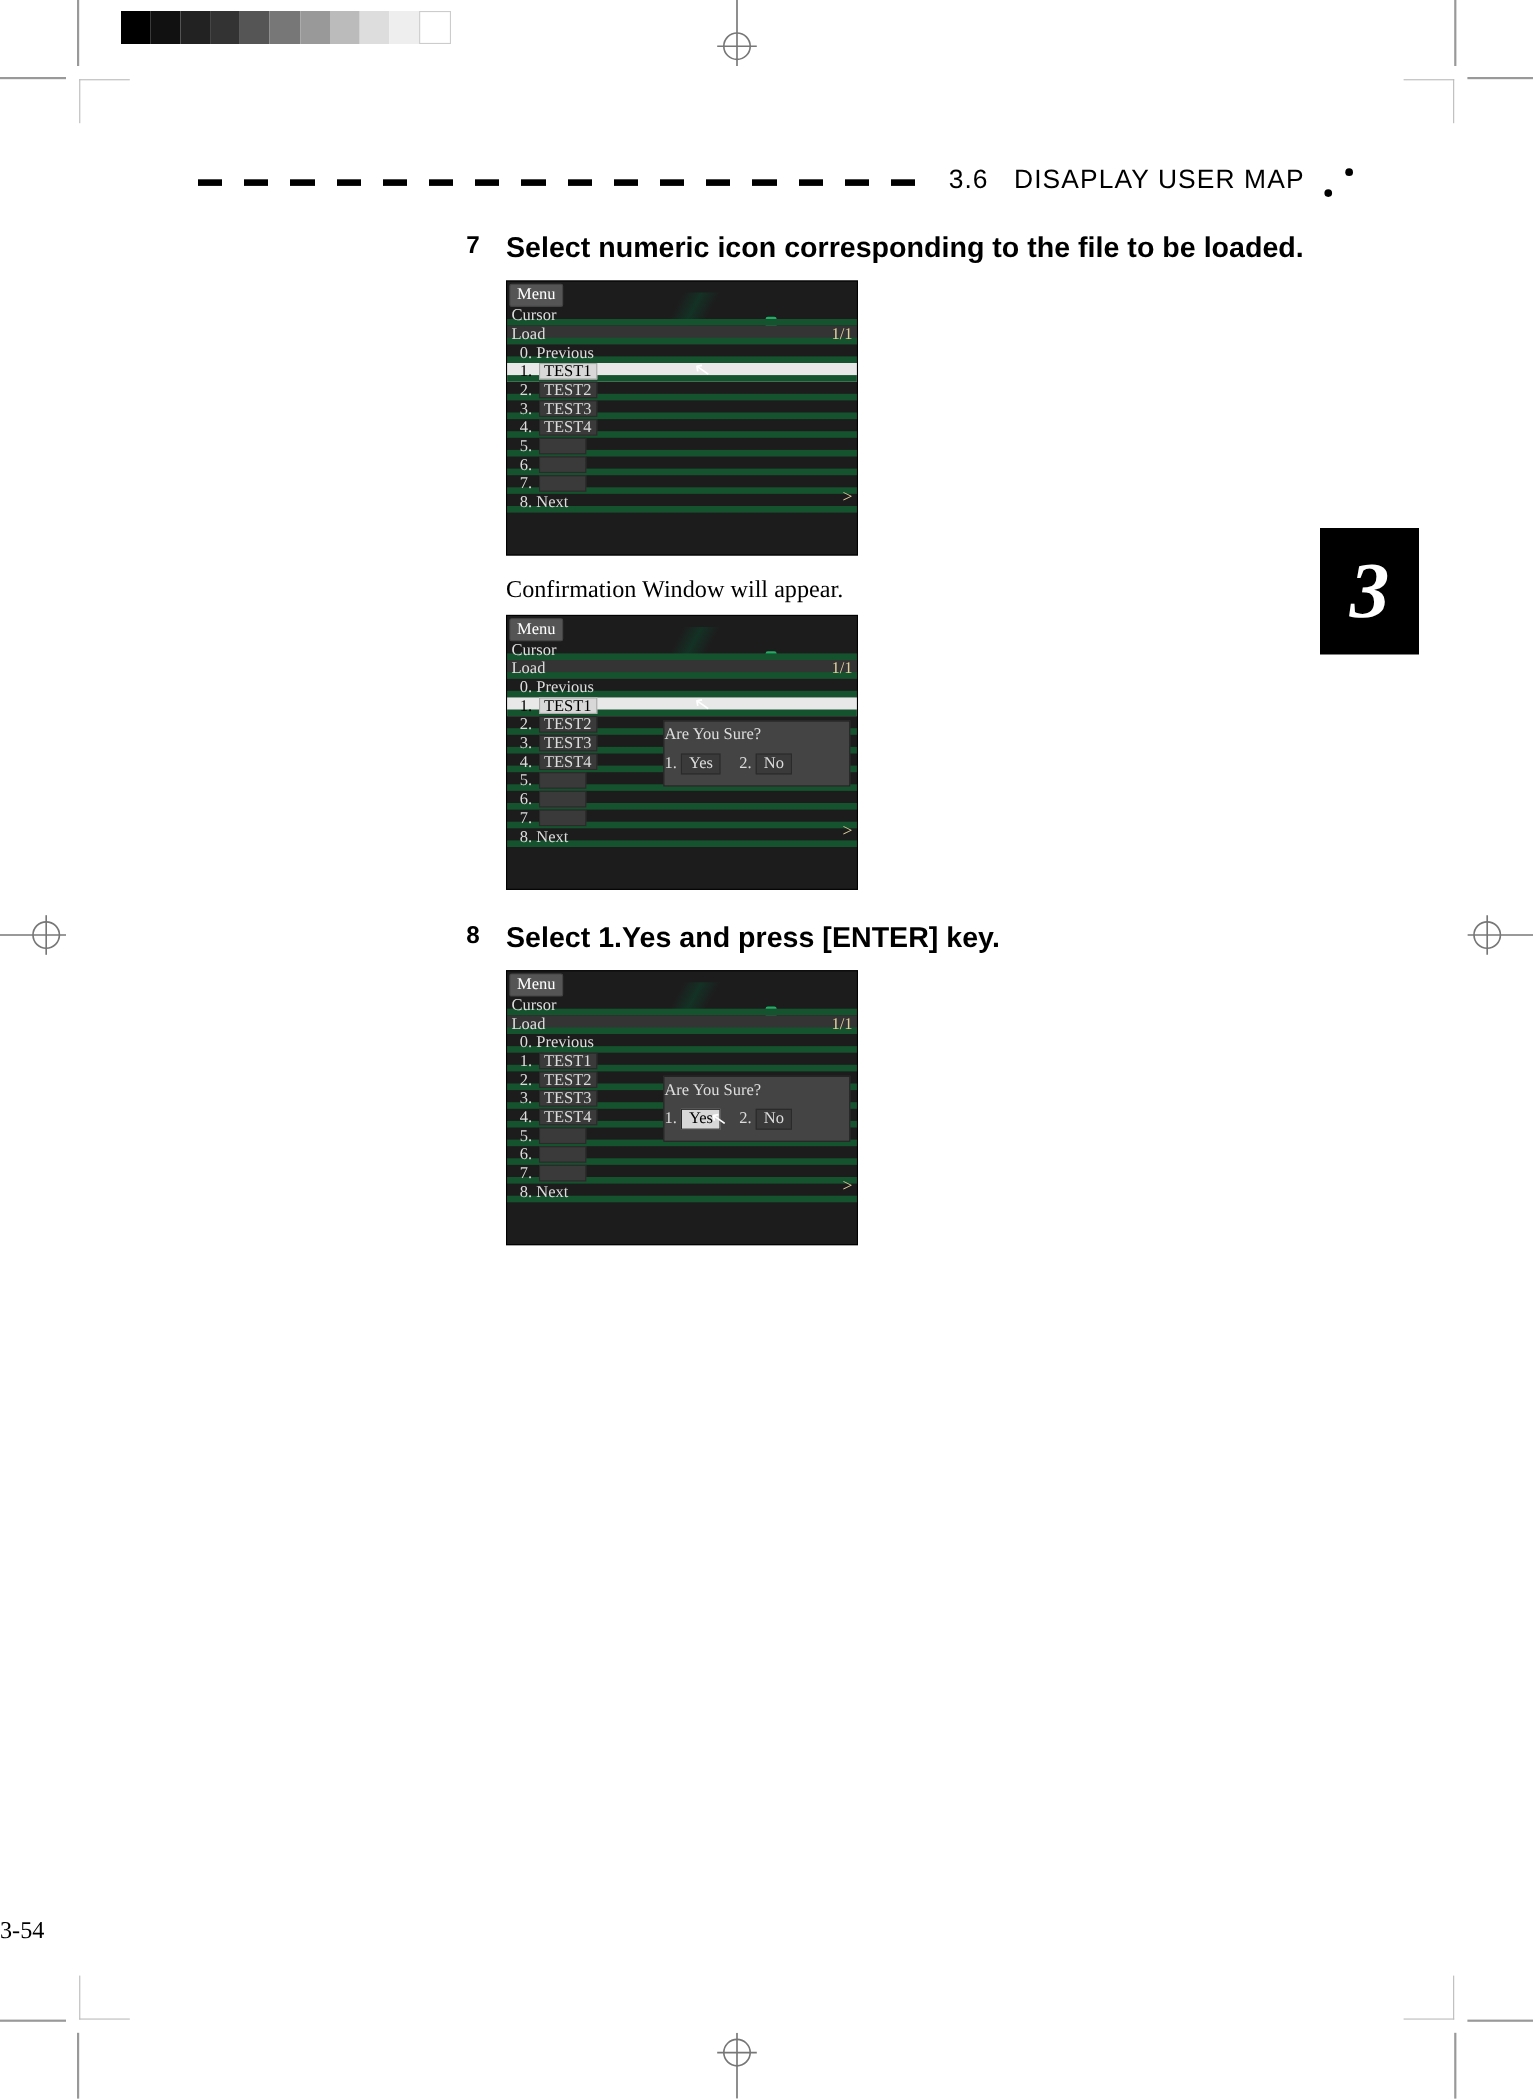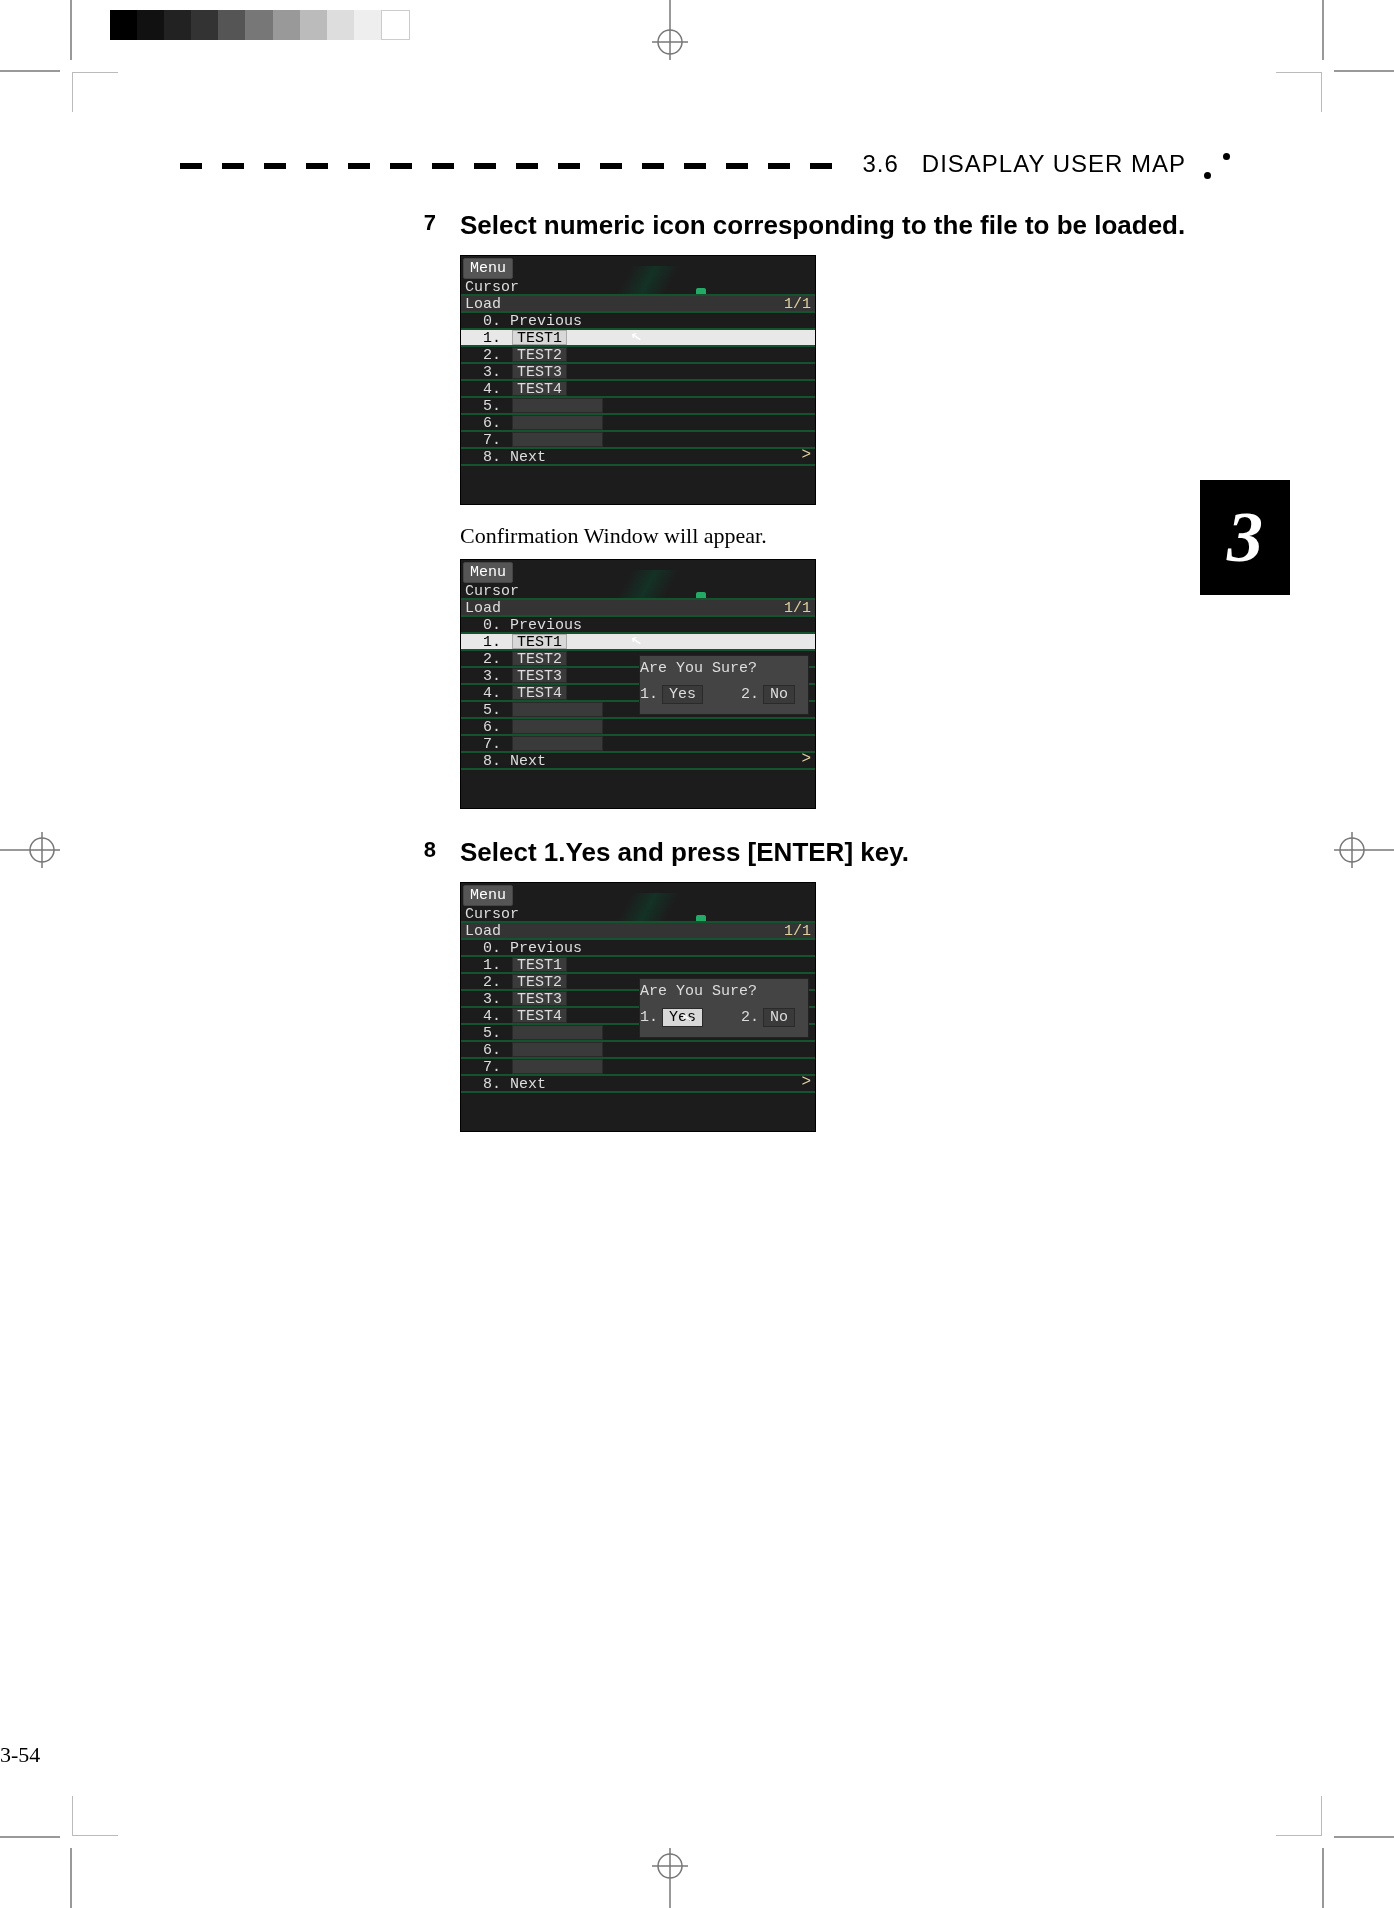--- a/index.html
+++ b/index.html
@@ -49,27 +49,27 @@
   
   .step { display: flex; gap: 24px; margin: 28px 0 14px 230px; }
   .step .num { font-weight: bold; font-size: 22px; width: 26px; text-align: right; }
   .step .txt { font-weight: bold; font-size: 26px; }
 
   .body-text { margin: 18px 0 10px 280px; font-family: "Times New Roman", serif; font-size: 22px; }
 
   .page-num { position: absolute; left: 0; right: 0; bottom: 140px; text-align: left; font-family: "Times New Roman", serif; font-size: 22px; }
 
   
-  .shot { margin-left: 280px; width: 356px; background: #1c1c1c; border: 1px solid #000; position: relative; color: #ddd; font-family: Liberation Mono, monospace; font-size: 15px; line-height: 17px; }
+  .shot { margin-left: 280px; width: 320px; background: #1c1c1c; border: 1px solid #000; position: relative; color: #ddd; font-family: Liberation Serif, serif; font-size: 15px; line-height: 17px; }
   .shot .bgline { position:absolute; top: 10px; left: 130px; right: 110px; height: 30px;
      background: linear-gradient(100deg, transparent 30%, rgba(0,100,60,0.5) 50%, transparent 70%);
      transform: skewX(-20deg); opacity:.6; }
   .shot .green-dot { position:absolute; top:32px; left:235px; width:10px; height:10px; background:#2a6; border-radius:2px; }
   .shot .menu-btn { display:inline-block; margin:2px 0 0 2px; padding:1px 6px; background:#555; border:1px solid #444; color:#fff; border-radius:2px; }
-  .shot .row { height: 17px; border-bottom: 2px solid #14532d; padding-left: 4px; position: relative; white-space: nowrap; }
+  .shot .row { height: 17px; border-bottom: 6px solid #14532d; padding-left: 4px; position: relative; white-space: nowrap; }
   .shot .row .slot { display:inline-block; background:#3a3a3a; border:1px solid #2a2a2a; padding:0 4px; margin-left:2px; height:15px; line-height:15px; }
   .shot .title-row { background:#343434; }
   .shot .pageidx { position:absolute; right:4px; color:#e0d0a0; }
   .shot .cursor { position:absolute; font-size:18px; color:#fff; transform: rotate(-10deg); }
   .shot .gt { position:absolute; right:4px; bottom:0; color:#e0d0a0; font-size:16px; }
   .shot .popup { position:absolute; right:6px; top:95px; width:170px; background:#444; border:1px solid #222; padding:4px 0 10px 0; text-align:left; }
   .shot .popup .q { color:#ddd; margin-bottom:8px; font-size:15px; }
   .shot .popup .opts { color:#ddd; }
   .shot .popup .opt { display:inline-block; background:#3a3a3a; border:1px solid #2a2a2a; padding:0 6px; margin:0 2px; }
   .shot .popup .opt.hl { background:#d8d8d8; color:#000; }

